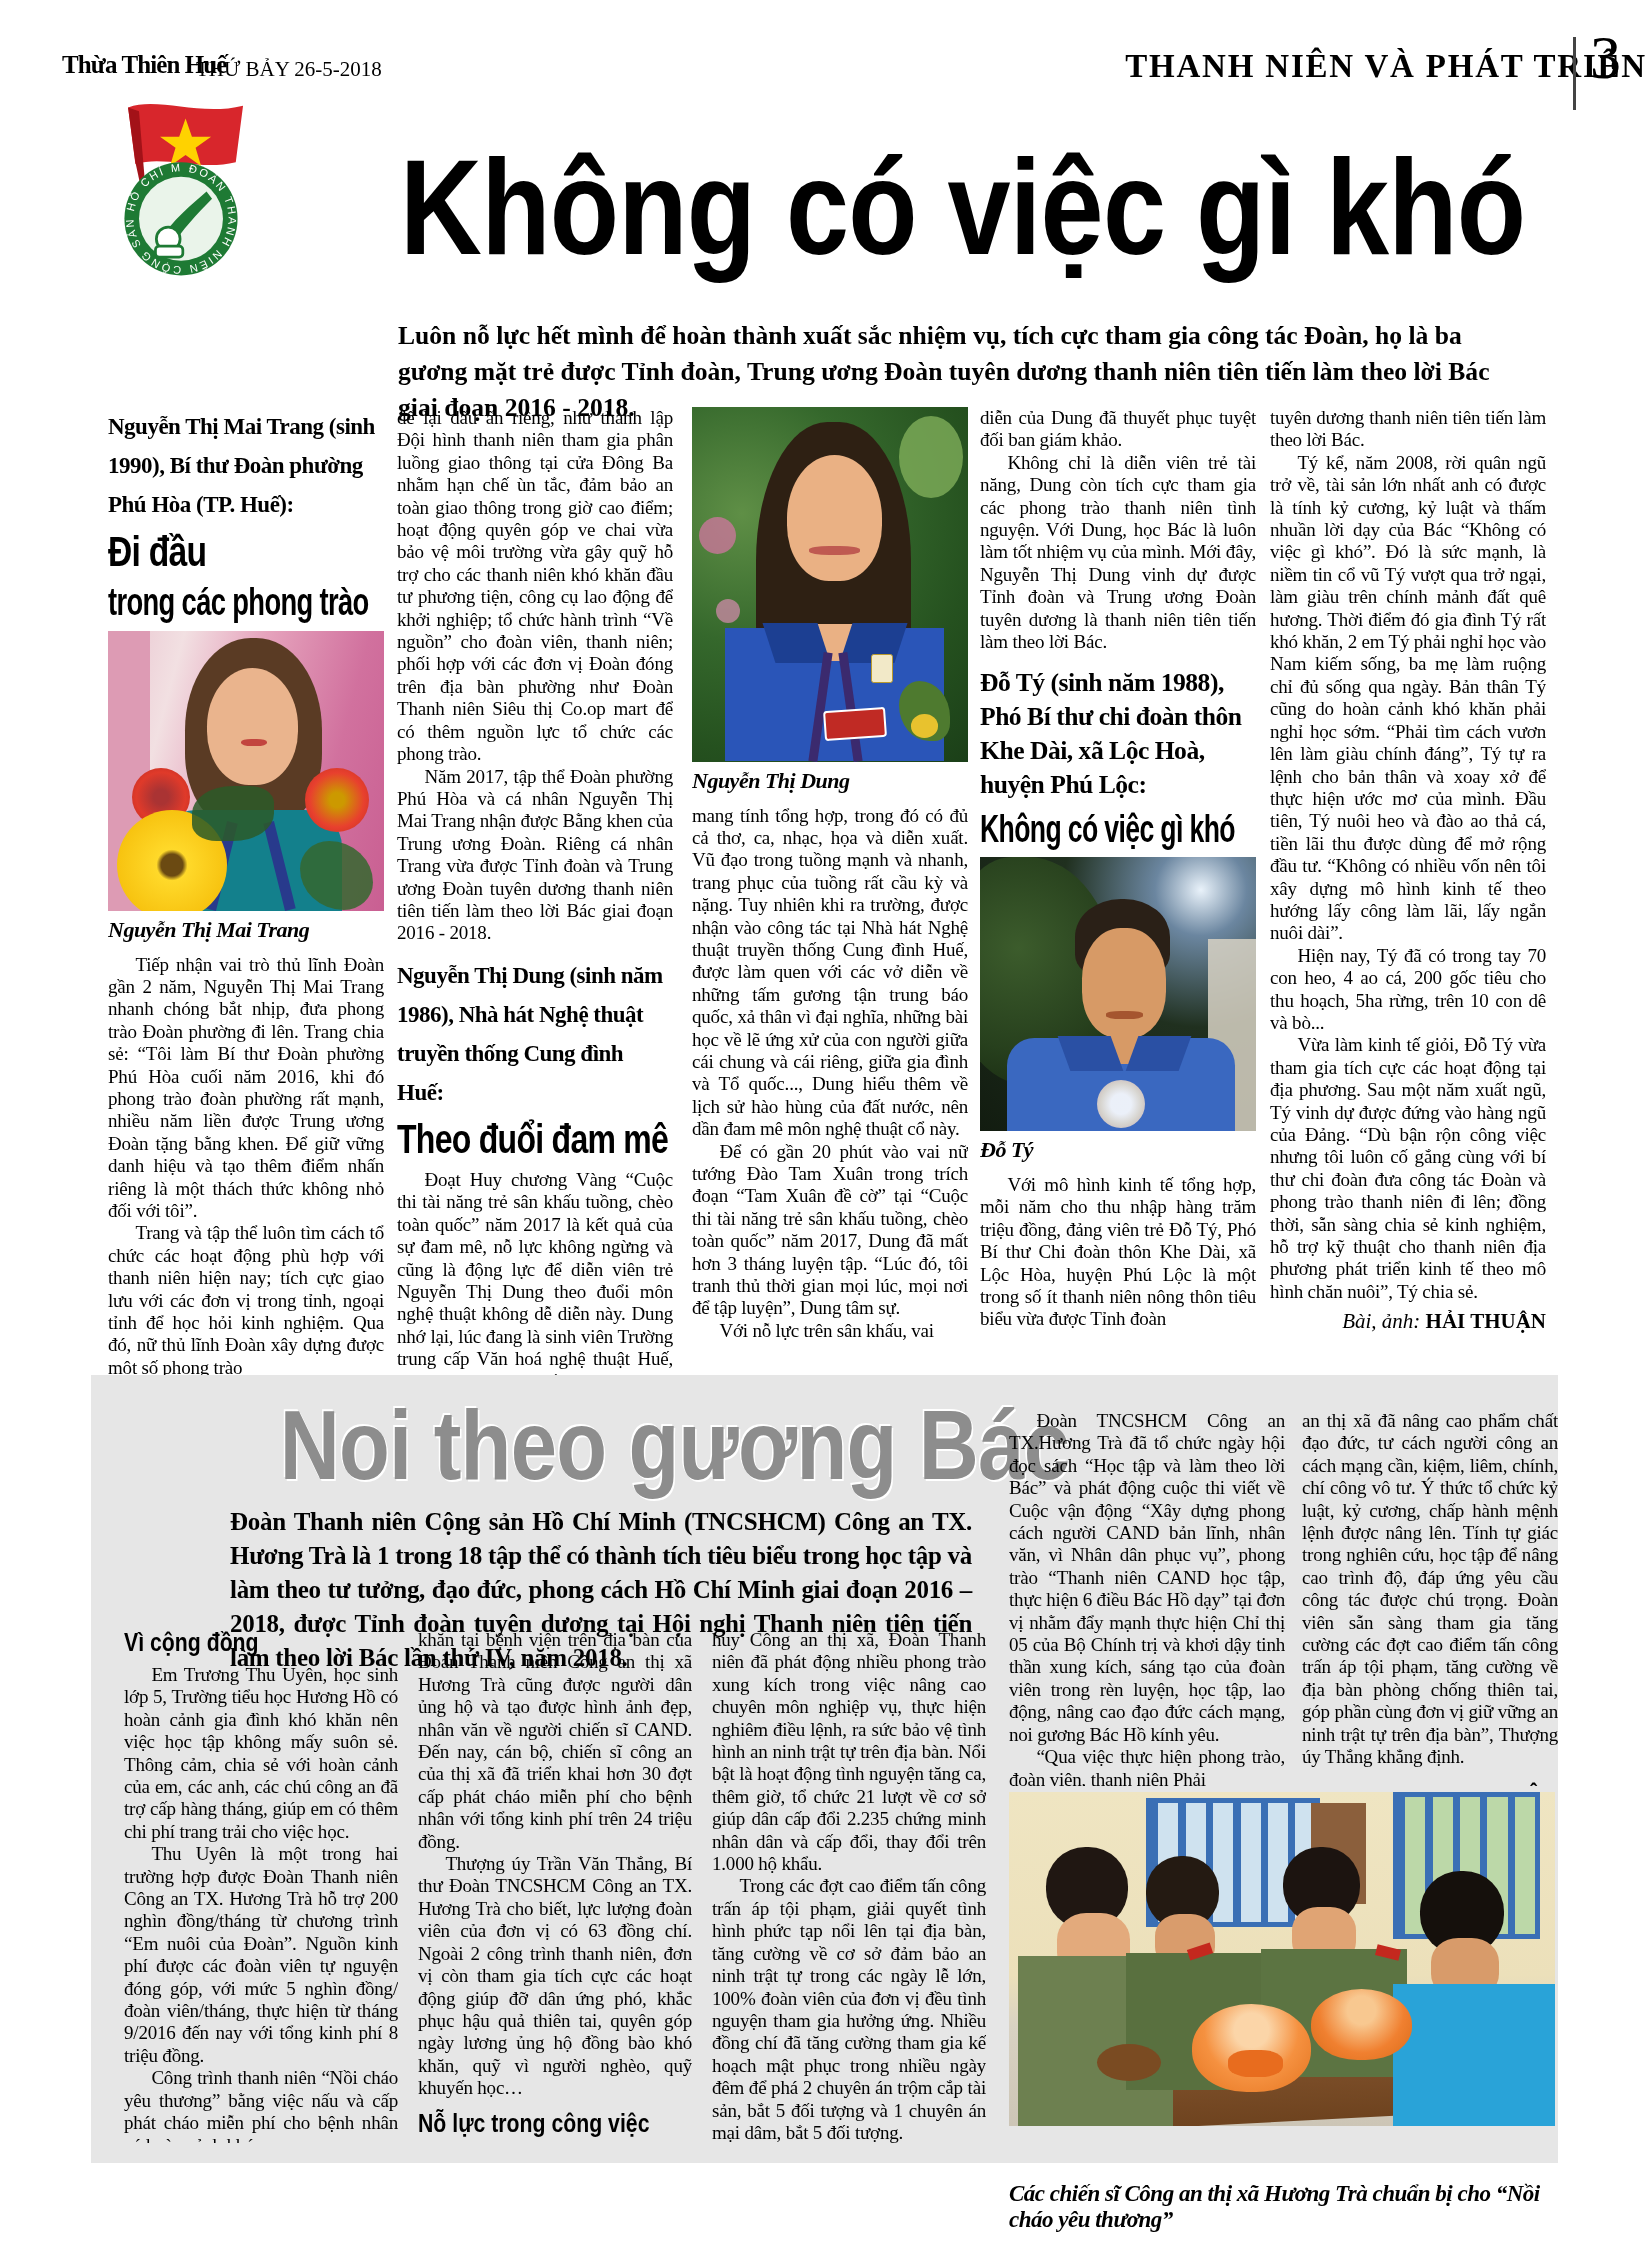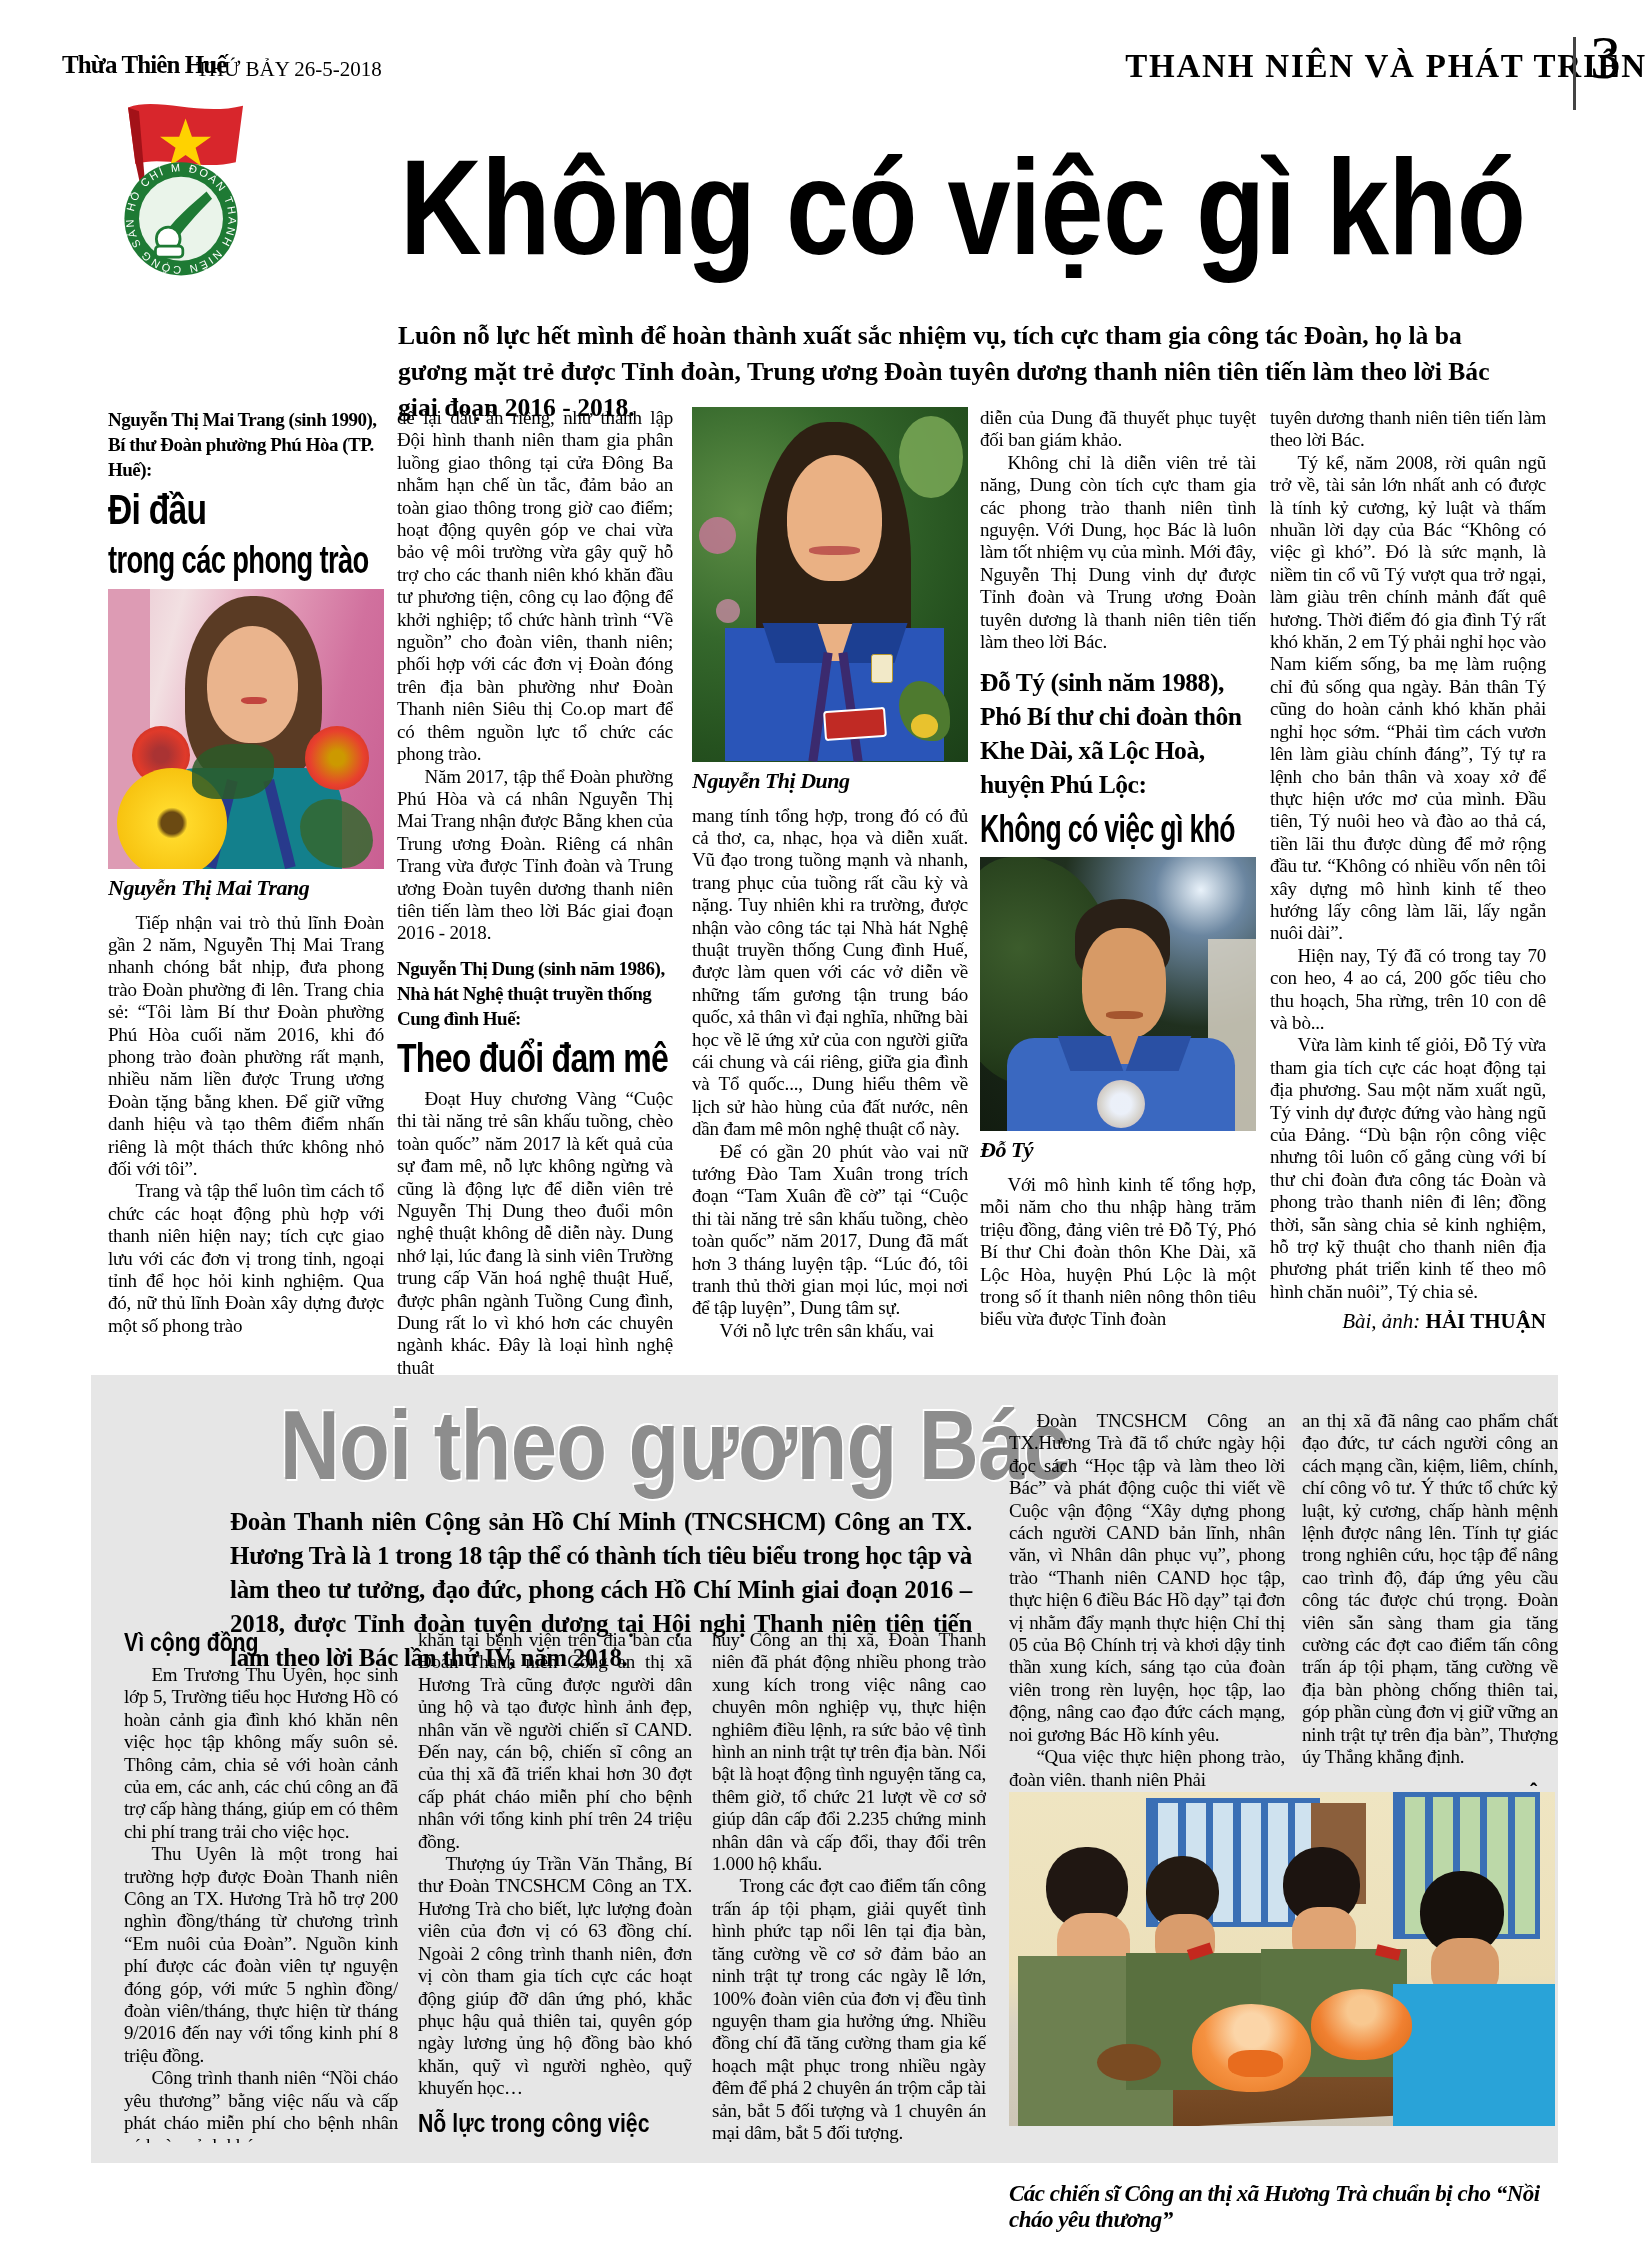--- a/index.html
+++ b/index.html
@@ -15,21 +15,21 @@
   .pagebar{width:2.7px;height:73px;background:#444;}
 
   
   .cond{font-family:"Liberation Sans","DejaVu Sans",sans-serif;font-weight:bold;
         transform-origin:left top;white-space:nowrap;letter-spacing:-0.9px;line-height:1.02;}
 
   .lead-title{font-size:135px;transform:scaleX(.84);}
   .lead-deck{font-size:25.6px;font-weight:bold;line-height:36px;}
 
   .col{position:absolute;top:407px;width:276px;overflow:hidden;}
-  .kicker{font-weight:bold;font-size:19px;line-height:25px;letter-spacing:-0.5px;margin:0 0 7.3px 0;}
+  .kicker{font-weight:bold;font-size:23px;line-height:39px;letter-spacing:-0.5px;margin:0 0 7.3px 0;}
   .h-cond{margin:1.8px 0 9.1px 0;}
   .body-text{font-size:19px;line-height:22.4px;text-align:justify;letter-spacing:-0.2px;}
   .body-text p{margin:0;text-indent:27.4px;}
   .body-text p.noindent{text-indent:0;}
   .photo-cap{font-style:italic;font-weight:bold;font-size:22px;margin:5.5px 0 11px 0;letter-spacing:-0.5px;}
   .byline{text-align:right;font-size:21px;margin-top:5.5px;}
   .byline .lbl{font-style:italic;}
   .byline .nm{font-weight:bold;}
 
   .photo{position:relative;overflow:hidden;background:#c8c8c8;}

